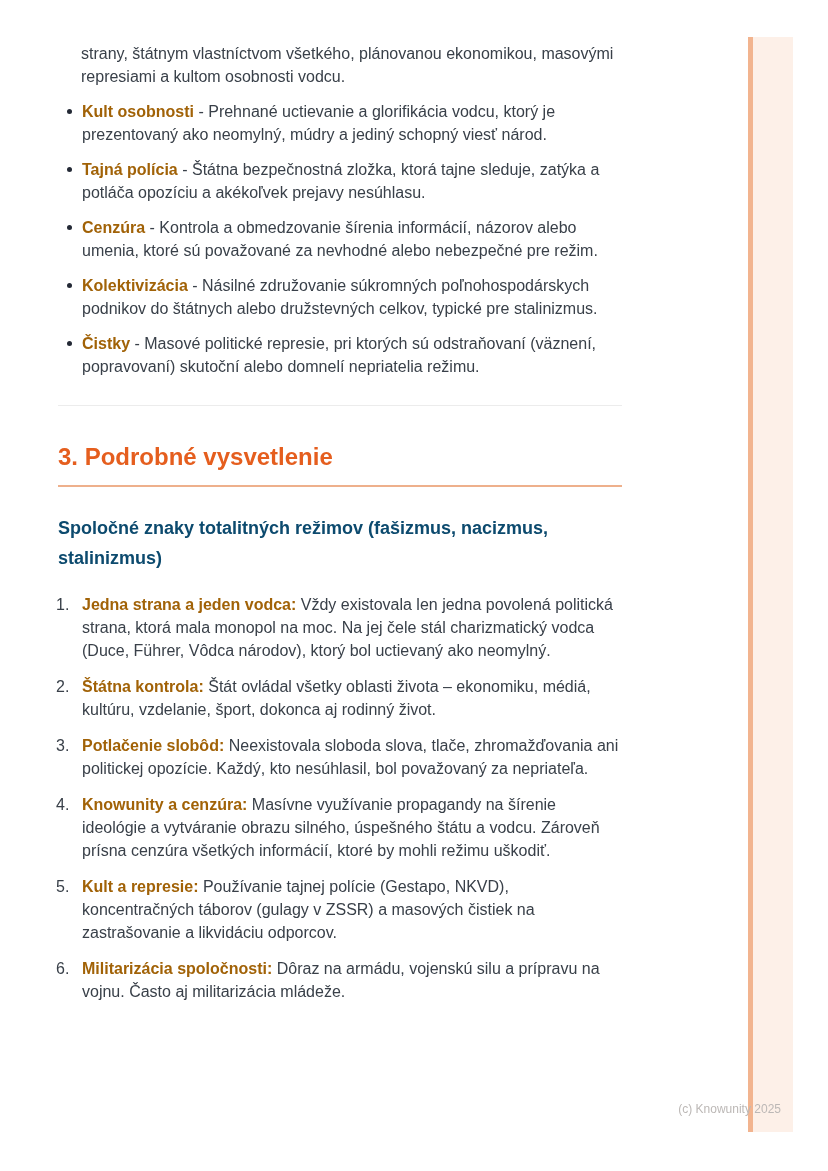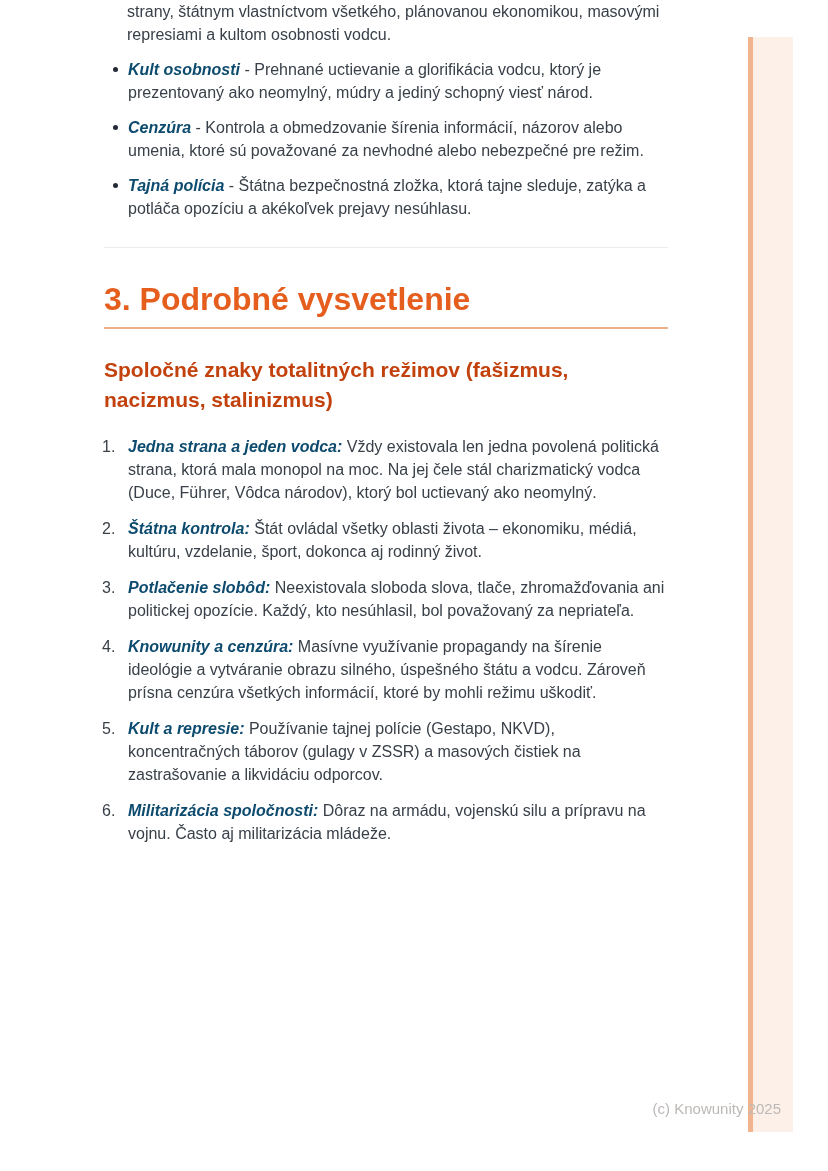--- a/index.html
+++ b/index.html
@@ -7,95 +7,102 @@
     position: relative;
     width: 828px;
     height: 1171px;
     background: #ffffff;
     overflow: hidden;
     font-family: "Liberation Sans", sans-serif;
     color: #394049;
   }
   .content {
     box-sizing: border-box;
-    margin-left: 104px;
+    margin-left: 58px;
     width: 564px;
+    padding-top: 42px;
     font-size: 16px;
     line-height: 23px;
   }
   .cont-para { margin: 0 0 0 23px; }
-  b, .term { font-weight: bold; color: #0c4a6e; font-style: italic; }
+  b, .term { font-weight: bold; color: #a16207; }
 
   ul.bullets { list-style: none; margin: 12px 0 0 0; padding: 0; }
   ul.bullets li { position: relative; padding-left: 24px; margin: 0 0 12px 0; }
   ul.bullets li:last-child { margin-bottom: 0; }
   .dot {
     position: absolute; left: 9px; top: 9px;
     width: 5px; height: 5px; border-radius: 50%;
     background: #232935;
   }
 
   hr.divider {
     border: none; border-top: 1px solid #ececec;
     margin: 27px 0 0 0;
   }
 
   h1.sec-title {
     margin: 34px 0 0 0;
     padding: 0 0 11px 0;
-    font-size: 32px; line-height: 34px; font-weight: bold;
+    font-size: 24px; line-height: 34px; font-weight: bold;
     color: #e55e1e;
     border-bottom: 2px solid #eeb08c;
   }
   h2.sub-title {
     margin: 26px 0 0 0;
-    font-size: 21px; line-height: 30px; font-weight: bold;
-    color: #c2410c;
+    font-size: 18px; line-height: 30px; font-weight: bold;
+    color: #0c4a6e;
   }
   p.intro { margin: 18px 0 0 0; }
 
   ol.numbered { list-style: none; margin: 20px 0 0 0; padding: 0; }
   ol.numbered li { position: relative; padding-left: 24px; margin: 0 0 13px 0; }
   ol.numbered li:last-child { margin-bottom: 0; }
   .num { position: absolute; left: -2px; top: 0; }
 
   .side-stripe {
     position: absolute;
     left: 748px; top: 37px;
     width: 40px; height: 1095px;
     background: #fdf0e8;
     border-left: 5px solid #f2b48f;
     z-index: 1;
   }
   .footer-note {
     position: absolute;
     top: 1103px; right: 47px;
-    font-size: 15px; line-height: 12px;
+    font-size: 12px; line-height: 12px;
     color: #bcb8b6;
     z-index: 2;
   }
 </style>
 </head>
 <body>
 
 <div class="page">
 
   <div class="content">
 
     <p class="cont-para">strany, štátnym vlastníctvom všetkého, plánovanou ekonomikou, masovými represiami a kultom osobnosti vodcu.</p>
 
     <ul class="bullets">
       <li>
         <span class="dot"></span><span class="term">Kult osobnosti</span><span> - Prehnané uctievanie a glorifikácia vodcu, ktorý je prezentovaný ako neomylný, múdry a jediný schopný viesť národ.</span>
       </li>
       <li>
+        <span class="dot"></span><span class="term">Tajná polícia</span><span> - Štátna bezpečnostná zložka, ktorá tajne sleduje, zatýka a potláča opozíciu a akékoľvek prejavy nesúhlasu.</span>
+      </li>
+      <li>
         <span class="dot"></span><span class="term">Cenzúra</span><span> - Kontrola a obmedzovanie šírenia informácií, názorov alebo umenia, ktoré sú považované za nevhodné alebo nebezpečné pre režim.</span>
       </li>
       <li>
-        <span class="dot"></span><span class="term">Tajná polícia</span><span> - Štátna bezpečnostná zložka, ktorá tajne sleduje, zatýka a potláča opozíciu a akékoľvek prejavy nesúhlasu.</span>
+        <span class="dot"></span><span class="term">Kolektivizácia</span><span> - Násilné združovanie súkromných poľnohospodárskych podnikov do štátnych alebo družstevných celkov, typické pre stalinizmus.</span>
+      </li>
+      <li>
+        <span class="dot"></span><span class="term">Čistky</span><span> - Masové politické represie, pri ktorých sú odstraňovaní (väznení, popravovaní) skutoční alebo domnelí nepriatelia režimu.</span>
       </li>
     </ul>
 
     <hr class="divider">
 
     <h1 class="sec-title">3. Podrobné vysvetlenie</h1>
 
     <h2 class="sub-title">Spoločné znaky totalitných režimov (fašizmus, nacizmus, stalinizmus)</h2>
 
 

